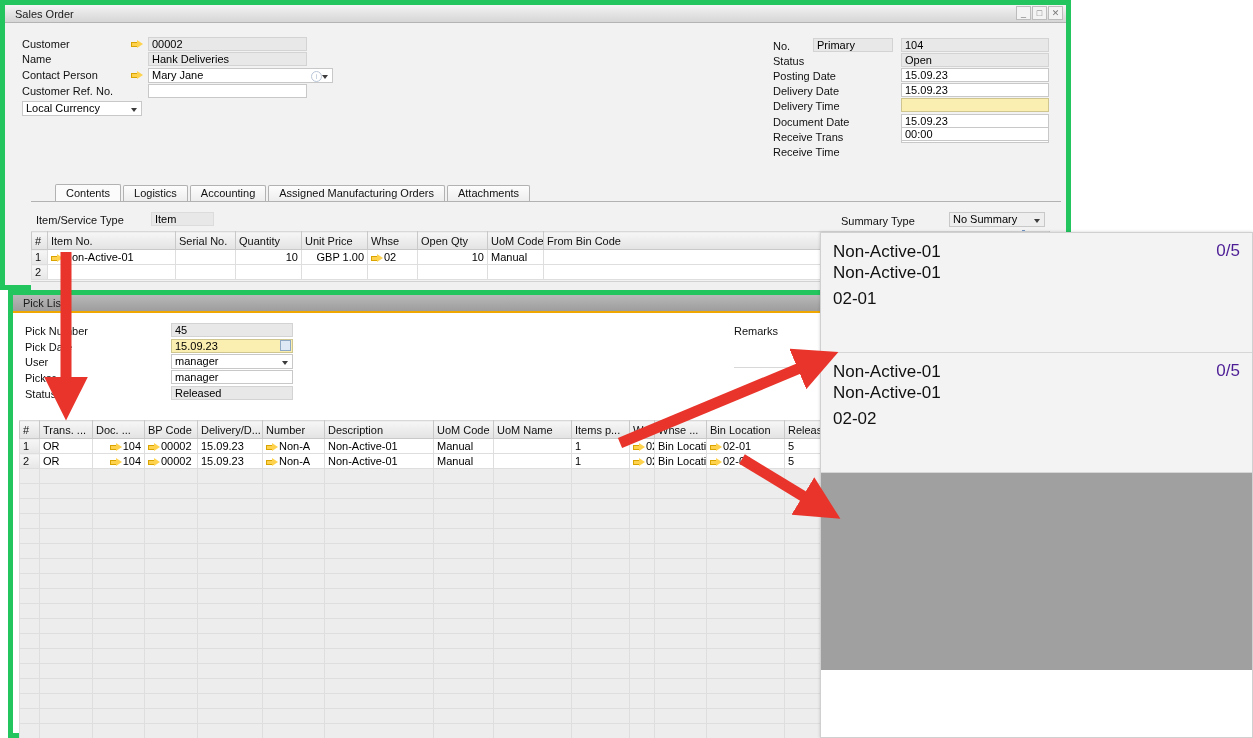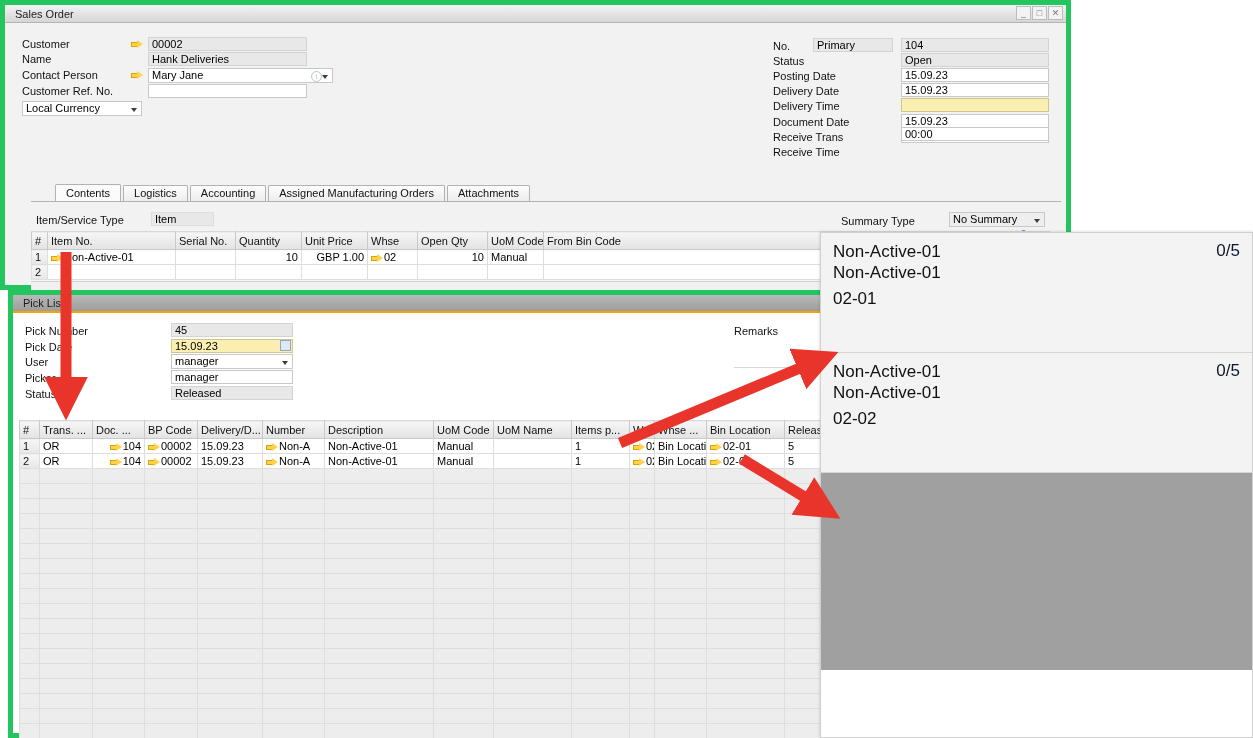--- a/index.html
+++ b/index.html
@@ -259,21 +259,21 @@
     padding: 8px 10px 10px 12px;
     position: relative;
   }
   .dd-row .l1 { font-size: 17px; color: #111; line-height: 21px; }
   .dd-row .l2 { font-size: 17px; color: #111; line-height: 21px; }
   .dd-row .l3 { font-size: 17px; color: #111; line-height: 24px; margin-top: 4px; }
   .dd-row .qty {
     position: absolute;
     right: 12px; top: 8px;
     font-size: 17px;
-    color: #0f172a;
+    color: #4c1d95;
   }
   #dd-blank { background: #a0a0a0; }
 
   
   .arrow-svg { position: absolute; overflow: visible; pointer-events: none; }
   .scroll-h {
     position: absolute;
     height: 12px;
     background: #f0f0f0;
     border-top: 1px solid #d2d2d2;

